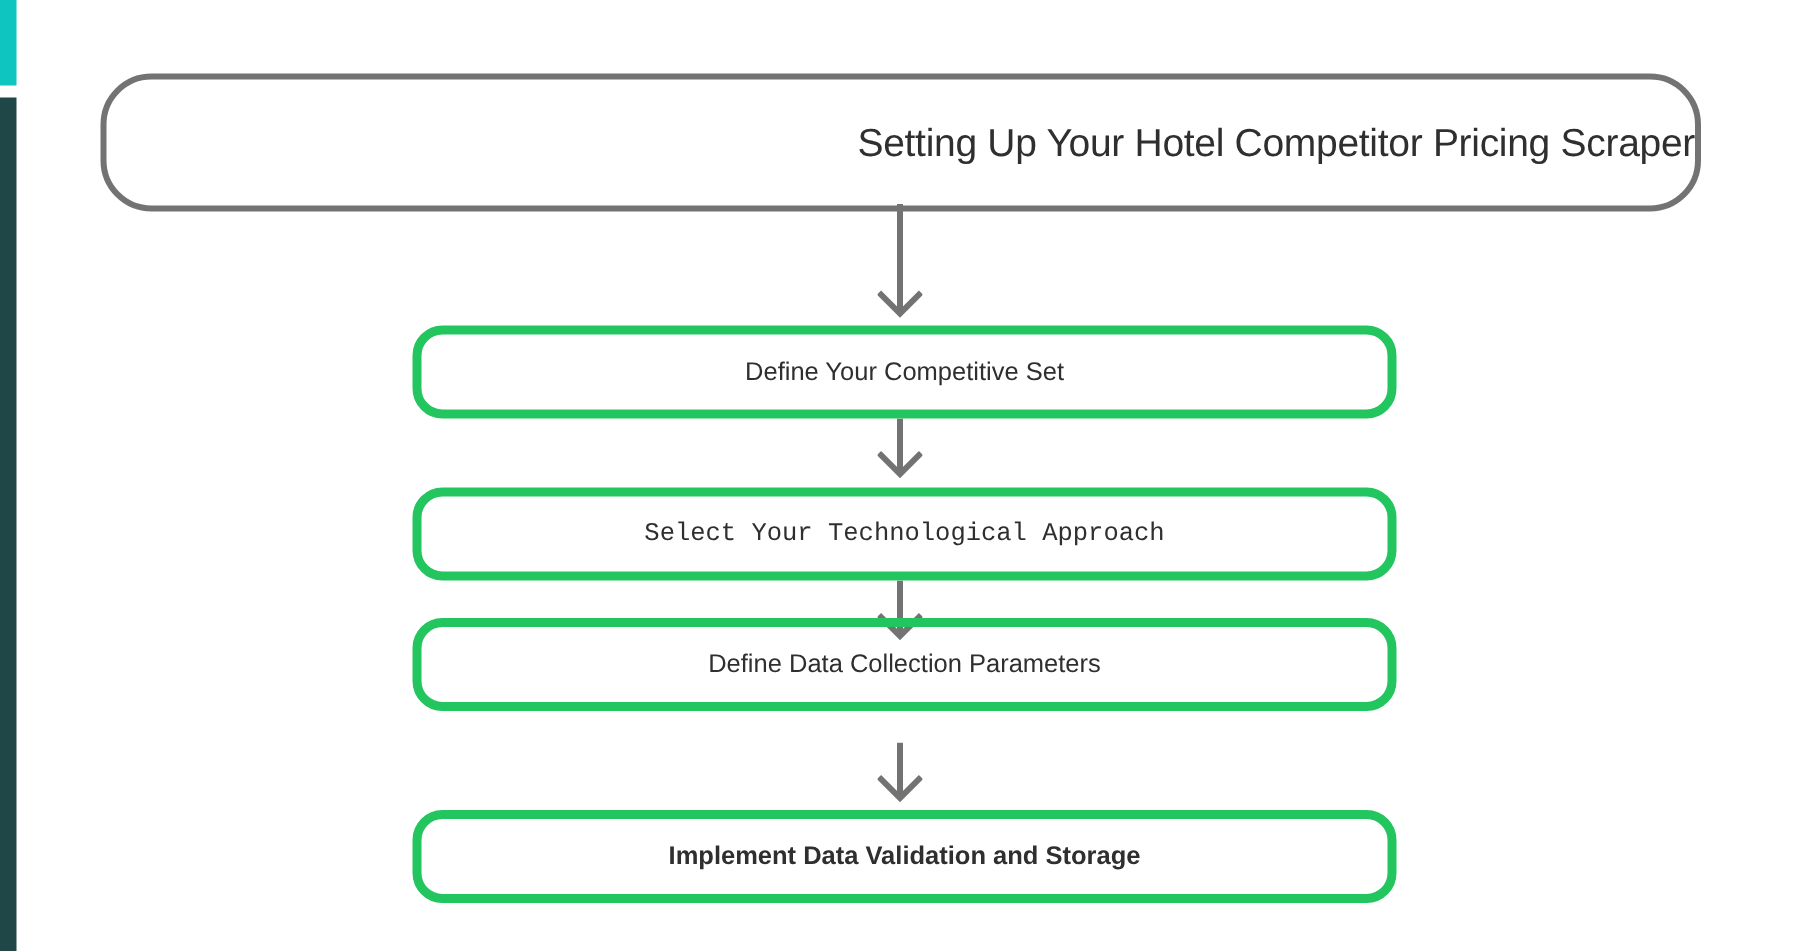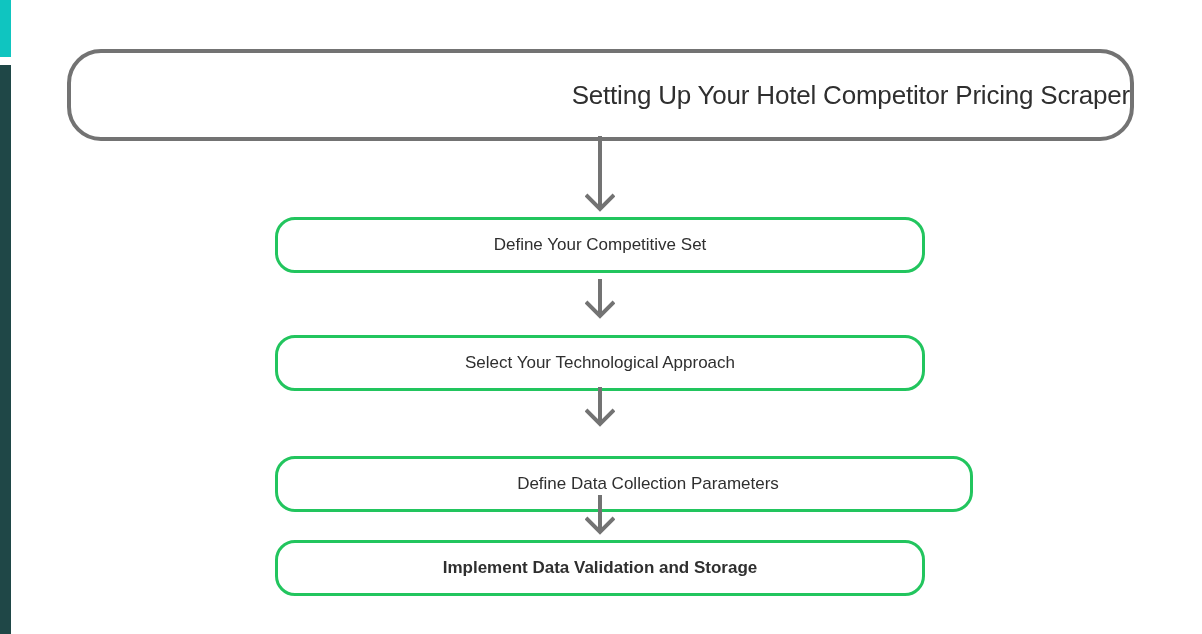--- a/index.html
+++ b/index.html
@@ -4,21 +4,21 @@
 <style>
   html, body { margin:0; padding:0; }
   body { width:1202px; height:634px; background:#ffffff; position:relative; overflow:hidden;
          font-family:"Liberation Sans","DejaVu Sans",sans-serif; color:#2e2e2e; }
   .bar-top { position:absolute; left:0; top:0; width:11px; height:57px; background:#0fc5c0; }
   .bar-main { position:absolute; left:0; top:65px; width:11px; height:569px; background:#1f4747; }
   .title-box { position:absolute; left:67px; top:37px; width:1059px; height:84px;
                border:4px solid #737373; border-radius:34px; display:flex; align-items:center; justify-content:flex-end;margin-top:12px; }
   .title-text { font-size:26px; color:#2f2f2f; letter-spacing:-0.2px; }
   .step { position:absolute; left:275px; width:644px; height:50px;
-          border:3px solid #22c55e; border-radius:20px; display:flex; align-items:center; justify-content:center; }
+          border:6px solid #22c55e; border-radius:20px; display:flex; align-items:center; justify-content:center; }
   .step-text { font-size:17px; color:#2f2f2f; }
   .arrow { position:absolute; left:585px; width:30px; }
   .arrow svg { display:block; }
 </style>
 </head>
 <body>
 
 <div class="bar-top"></div>
 <div class="bar-main"></div>
 
@@ -37,32 +37,32 @@
   <span class="step-text">Define Your Competitive Set</span>
 </div>
 
 <div class="arrow" style="top:279px;height:40px;">
   <svg width="30" height="40" viewBox="0 0 30 40">
     <line x1="15" y1="0" x2="15" y2="37" stroke="#737373" stroke-width="4"></line>
     <polyline points="1,23 15,37 29,23" fill="none" stroke="#737373" stroke-width="4"></polyline>
   </svg>
 </div>
 
-<div class="step" style="top:335px;">
+<div class="step" style="top:325px;font-family:Liberation Mono, monospace;">
   <span class="step-text">Select Your Technological Approach</span>
 </div>
 
 <div class="arrow" style="top:387px;height:40px;">
   <svg width="30" height="40" viewBox="0 0 30 40">
     <line x1="15" y1="0" x2="15" y2="37" stroke="#737373" stroke-width="4"></line>
     <polyline points="1,23 15,37 29,23" fill="none" stroke="#737373" stroke-width="4"></polyline>
   </svg>
 </div>
 
-<div class="step" style="top:456px;padding-left:48px;">
+<div class="step" style="top:412px;">
   <span class="step-text">Define Data Collection Parameters</span>
 </div>
 
 <div class="arrow" style="top:495px;height:40px;">
   <svg width="30" height="40" viewBox="0 0 30 40">
     <line x1="15" y1="0" x2="15" y2="37" stroke="#737373" stroke-width="4"></line>
     <polyline points="1,23 15,37 29,23" fill="none" stroke="#737373" stroke-width="4"></polyline>
   </svg>
 </div>
 

